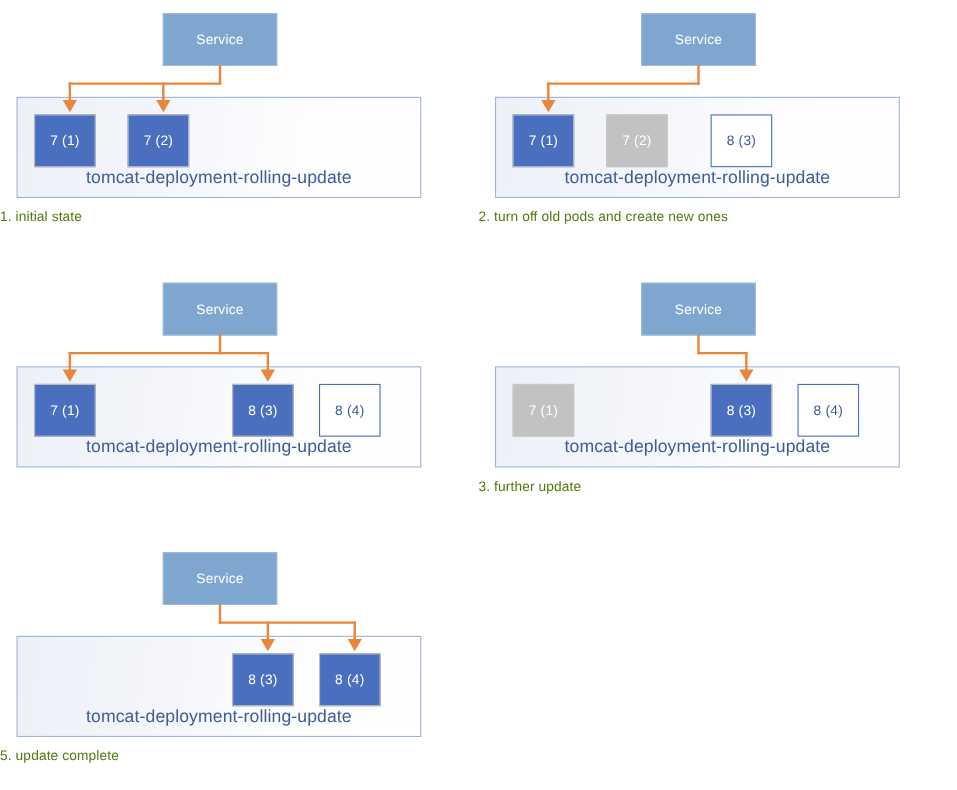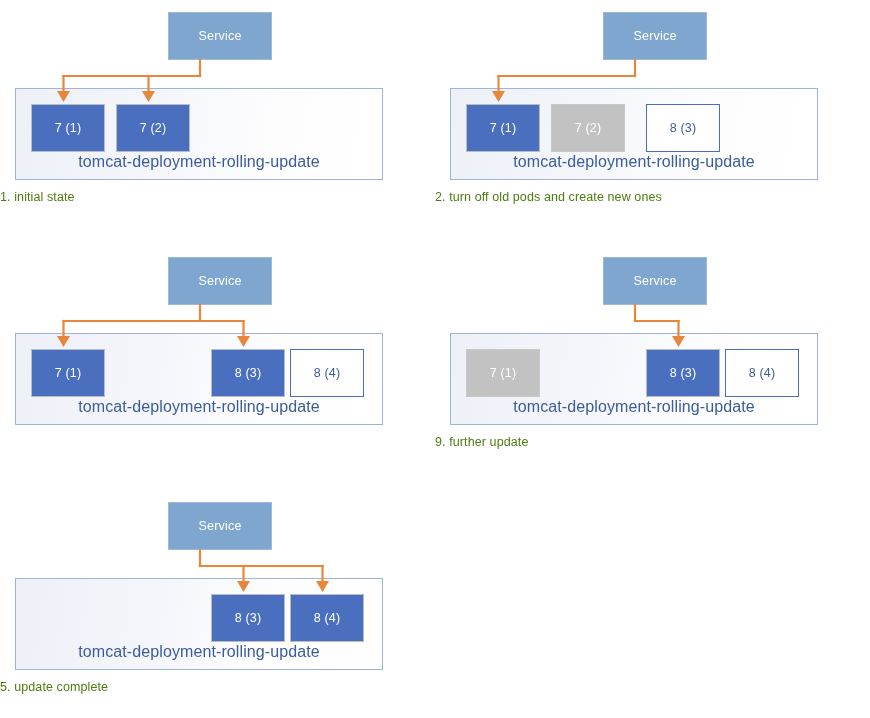--- a/index.html
+++ b/index.html
@@ -37,21 +37,20 @@
     height: 48px;
     background: #7EA6CE;
     border: 1px solid #9BB9D8;
     box-sizing: border-box;
     color: #ffffff;
     font-size: 12.5px;
     display: flex;
     align-items: center;
     justify-content: center;
     letter-spacing: 0.2px;
-    margin-left: 20px;
   }
 
   
   .deployment-box {
     position: absolute;
     box-sizing: border-box;
     border: 1px solid #9DB3D8;
     background: linear-gradient(100deg, #EDF0F7 0%, #F4F6FB 38%, #FDFDFE 68%, #FFFFFF 100%);
   }
   .deployment-label {
@@ -61,21 +60,21 @@
     bottom: 8px;
     text-align: center;
     color: #3C5C99;
     font-size: 16px;
     letter-spacing: 0.1px;
   }
 
   
   .pod {
     position: absolute;
-    width: 74px;
+    width: 56px;
     height: 48px;
     box-sizing: border-box;
     display: flex;
     align-items: center;
     justify-content: center;
     font-size: 12.5px;
     letter-spacing: 0.2px;
   }
   .pod.running {
     background: #4A6FBF;
@@ -172,21 +171,21 @@
       <div class="pod terminating" style="left: 31px; top: 104px;">7 (1)</div>
       <div class="pod running" style="left: 211px; top: 104px;">8 (3)</div>
       <div class="pod pending" style="left: 290px; top: 104px;">8 (4)</div>
       <div class="service-box" style="left: 148px; top: 12px;">Service</div>
       <svg class="connector" width="435" height="226">
         <line x1="200" y1="60" x2="200" y2="76" stroke="#E8863C" stroke-width="2.2" stroke-linecap="square"></line>
         <line x1="200" y1="76" x2="243.5" y2="76" stroke="#E8863C" stroke-width="2.2" stroke-linecap="square"></line>
         <line x1="243.5" y1="76" x2="243.5" y2="94" stroke="#E8863C" stroke-width="2.2" stroke-linecap="square"></line>
         <polygon points="237,91 250,91 243.5,102" fill="#E8863C"></polygon>
       </svg>
-      <div class="caption" style="top: 190px;">9. further update</div>
+      <div class="caption" style="top: 190px;">3. further update</div>
     </div>
     <div class="panel" style="left: 0px; top: 490px;">
       <div class="deployment-box" style="left: 15px; top: 88px; width: 368px; height: 92px;">
         <div class="deployment-label">tomcat-deployment-rolling-update</div>
       </div>
       <div class="pod running" style="left: 211px; top: 104px;">8 (3)</div>
       <div class="pod running" style="left: 290px; top: 104px;">8 (4)</div>
       <div class="service-box" style="left: 148px; top: 12px;">Service</div>
       <svg class="connector" width="435" height="226">
         <line x1="200" y1="60" x2="200" y2="76" stroke="#E8863C" stroke-width="2.2" stroke-linecap="square"></line>

